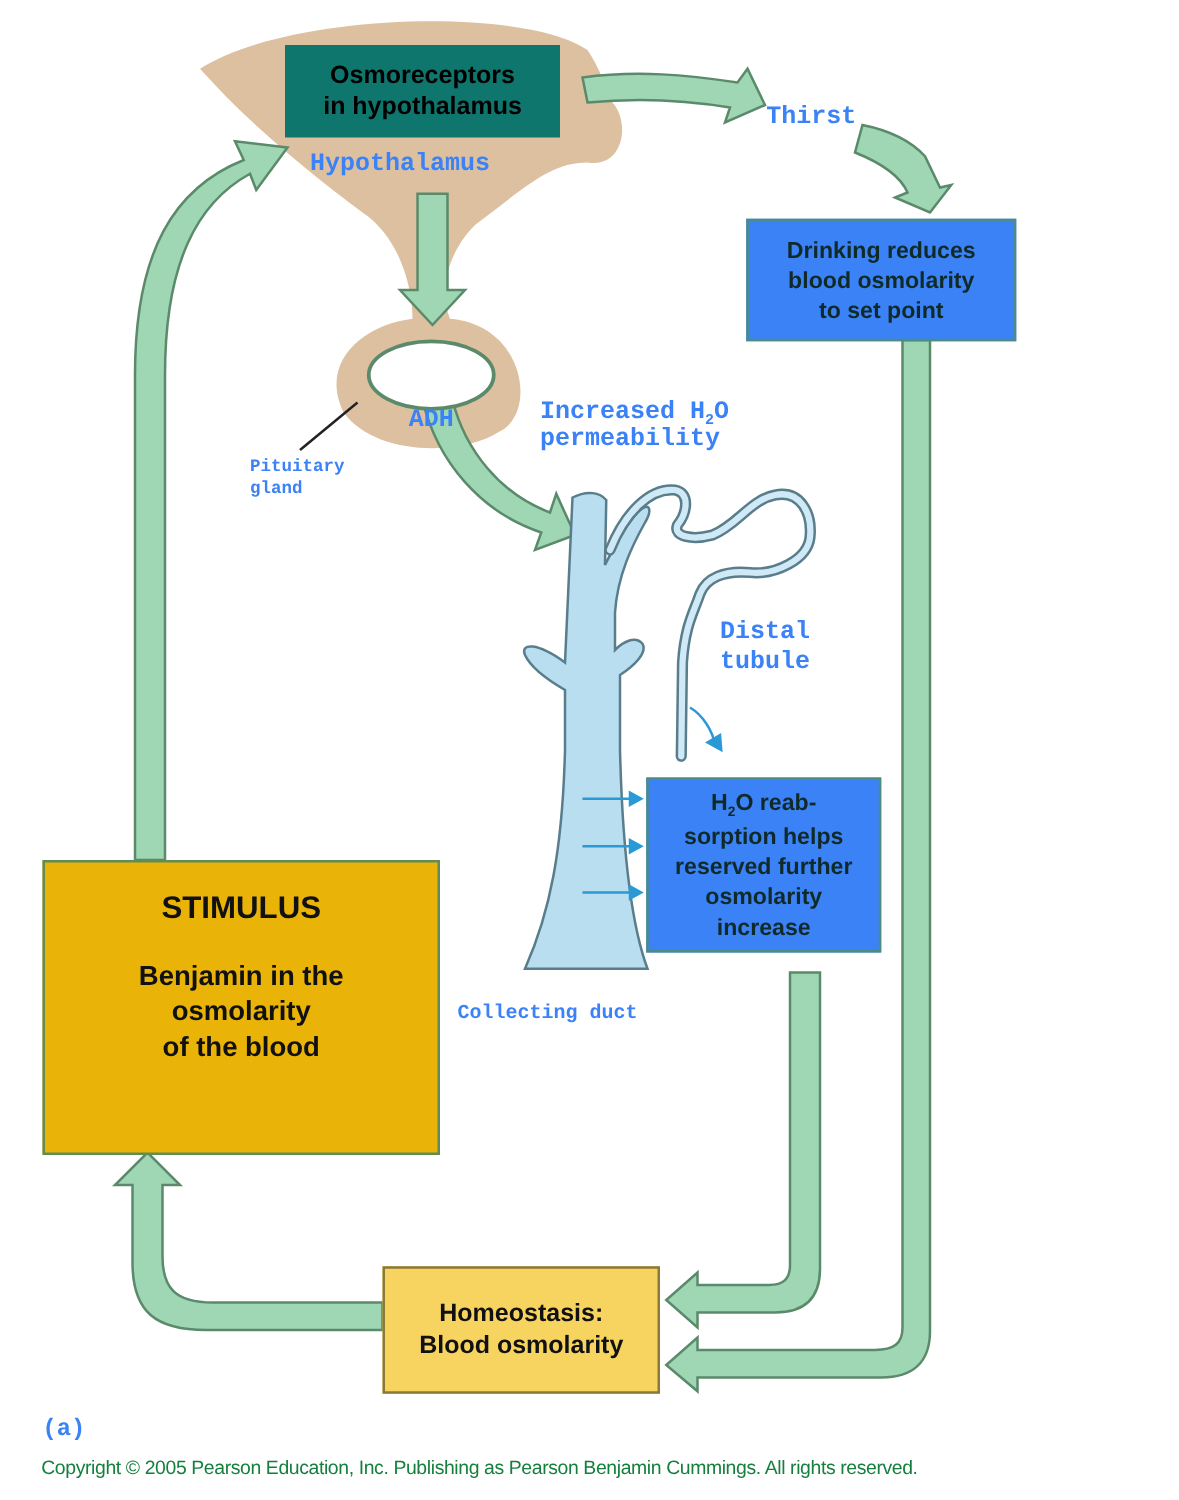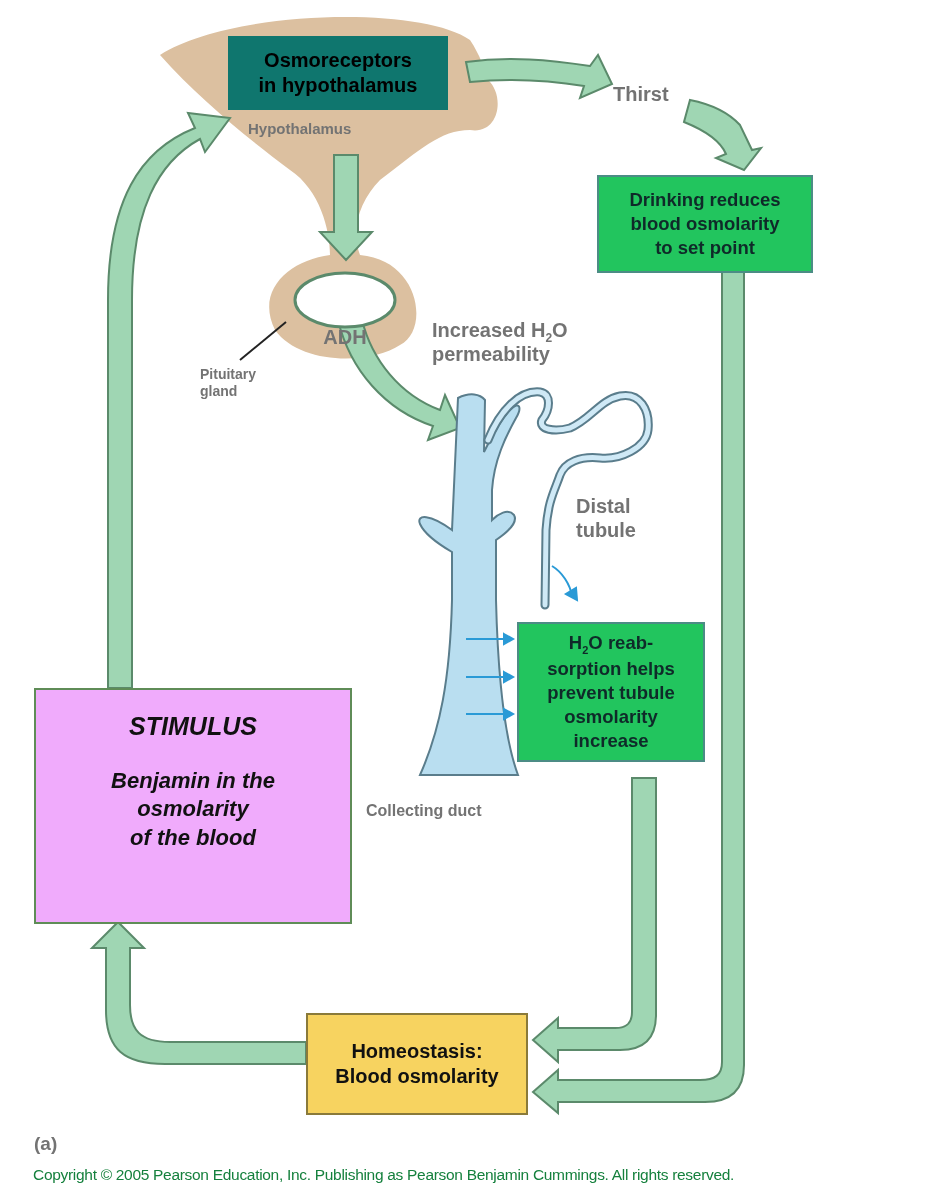--- a/index.html
+++ b/index.html
@@ -1,25 +1,25 @@
 <!DOCTYPE html>
 <html><head>
 <meta charset="utf-8">
 <style>
   html, body { margin:0; padding:0; background:#ffffff; }
   body { width:943px; height:1200px; position:relative; overflow:hidden;
          font-family:"Liberation Sans", sans-serif; }
   #diagram { position:absolute; left:0; top:0; width:943px; height:1200px; }
-  .lbl { position:absolute; font-family:Liberation Sans, sans-serif; font-weight:bold;
-         color:#737373; line-height:1.22; }
+  .lbl { position:absolute; font-family:Liberation Mono, monospace; font-weight:bold;
+         color:#3b82f6; line-height:1.22; }
   .center { text-align:center;margin-top:38px; }
   .box { position:absolute; box-sizing:border-box; display:flex; align-items:center;
          justify-content:center; flex-direction:column; text-align:center; font-weight:bold; }
-  .teal { background:#22c55e; border:2px solid #4c8c85; color:#0f2a29; }
-  .green { background:#f0abfc; border:2px solid #5f8c57; color:#111;font-style:italic; }
+  .teal { background:#3b82f6; border:2px solid #4c8c85; color:#0f2a29; }
+  .green { background:#eab308; border:2px solid #5f8c57; color:#111; }
   .yellow { background:#f7d360; border:2px solid #8a7a3a; color:#111; }
   .white-box { position:absolute; background:#0f766e; box-sizing:border-box; display:flex;
                align-items:center; justify-content:center; text-align:center; font-weight:bold; }
   .copyright { position:absolute; font-family:"Liberation Sans", sans-serif; font-size:15.5px;
                color:#15803d; letter-spacing:-0.3px; }
 </style>
 </head>
 <body>
 
 <svg id="diagram" viewBox="0 0 943 1200" xmlns="http://www.w3.org/2000/svg">
@@ -65,21 +65,21 @@
   <ellipse cx="345" cy="300" rx="50" ry="27" fill="#ffffff" stroke="#5b8a6b" stroke-width="3"></ellipse>
 </svg>
 
 <div class="white-box" style="left:228px; top:36px; width:220px; height:74px; font-size:20px; line-height:1.25;">
   <div>
     <div>Osmoreceptors</div>
     <div>in hypothalamus</div>
   </div>
 </div>
 
-<div class="lbl" style="left:248px; top:120px; font-size:15px;">Hypothalamus</div>
+<div class="lbl" style="left:248px; top:120px; font-size:20px;">Hypothalamus</div>
 
 <div class="lbl" style="left:613px; top:82px; font-size:20px;">Thirst</div>
 
 <div class="lbl center" style="left:300px; top:287px; width:90px; font-size:20px;">ADH</div>
 
 <div class="lbl" style="left:200px; top:366px; font-size:14px;">
   <div>Pituitary</div>
   <div>gland</div>
 </div>
 
@@ -97,21 +97,21 @@
 
 <div class="box teal" style="left:597px; top:175px; width:216px; height:98px; font-size:18.5px; line-height:1.3;">
   <div>Drinking reduces</div>
   <div>blood osmolarity</div>
   <div>to set point</div>
 </div>
 
 <div class="box teal" style="left:517px; top:622px; width:188px; height:140px; font-size:18.5px; line-height:1.3;">
   <div><span>H</span><sub style="font-size:11px;">2</sub><span>O reab-</span></div>
   <div>sorption helps</div>
-  <div>prevent tubule</div>
+  <div>reserved further</div>
   <div>osmolarity</div>
   <div>increase</div>
 </div>
 
 <div class="box green" style="left:34px; top:688px; width:318px; height:236px; font-size:22px; line-height:1.3; justify-content:flex-start; padding-top:20px;">
   <div style="font-size:25px; margin-bottom:24px;">STIMULUS</div>
   <div>Benjamin in the</div>
   <div>osmolarity</div>
   <div>of the blood</div>
 </div>

